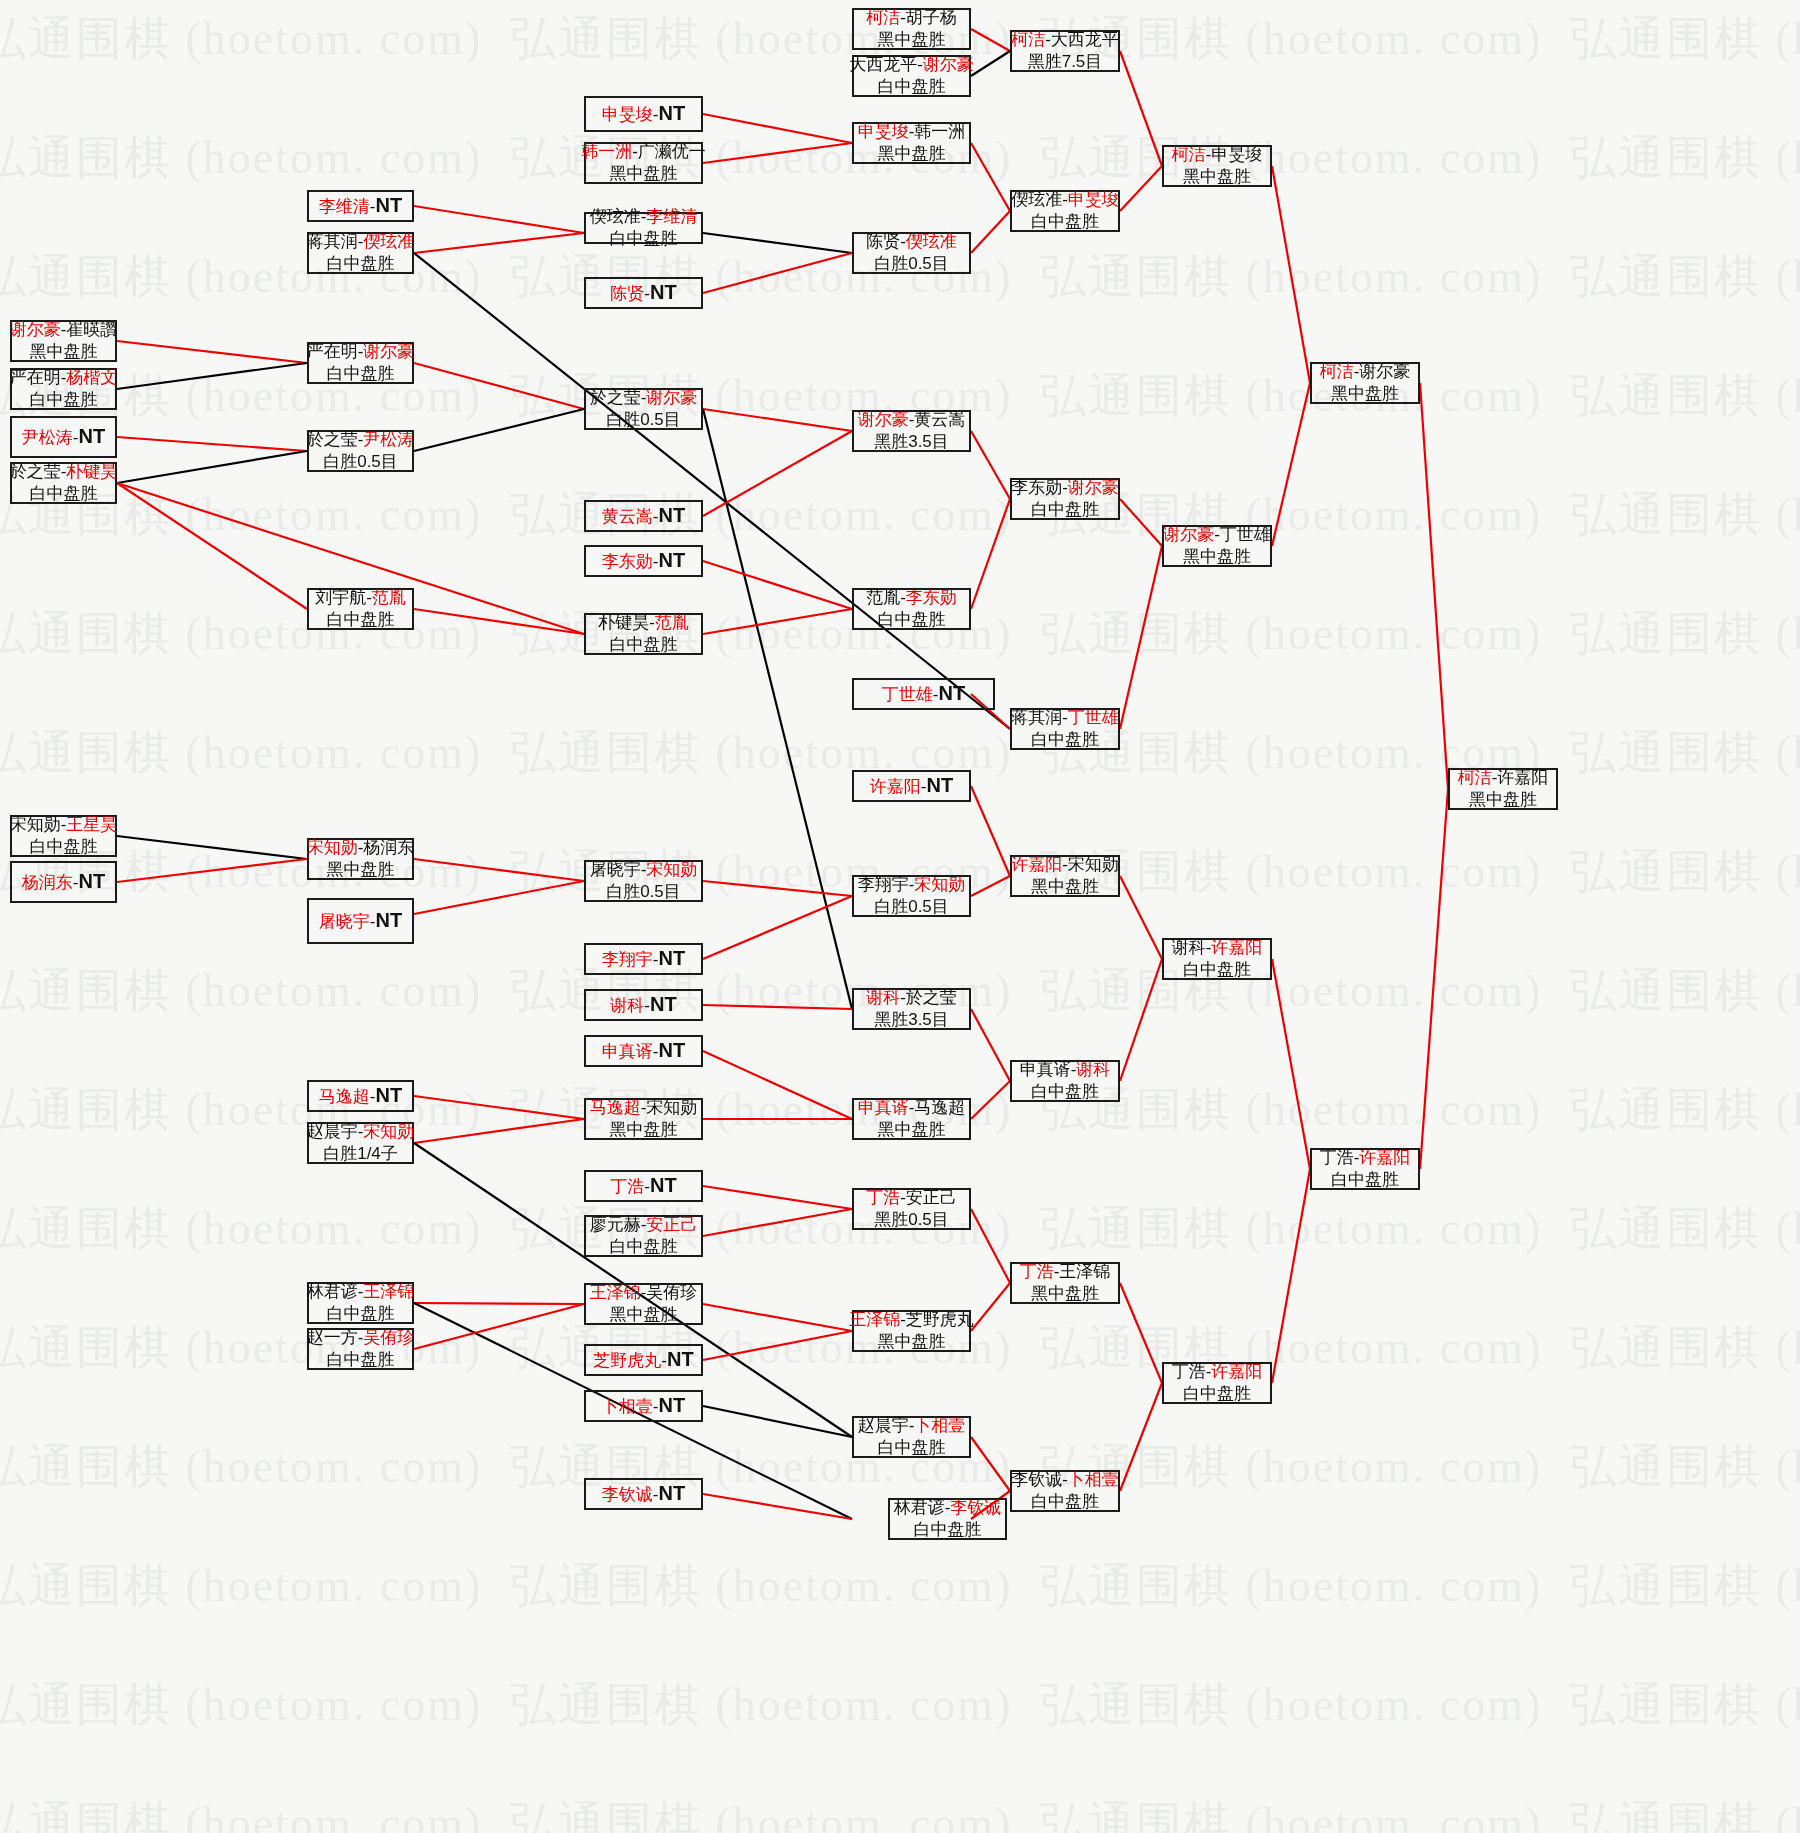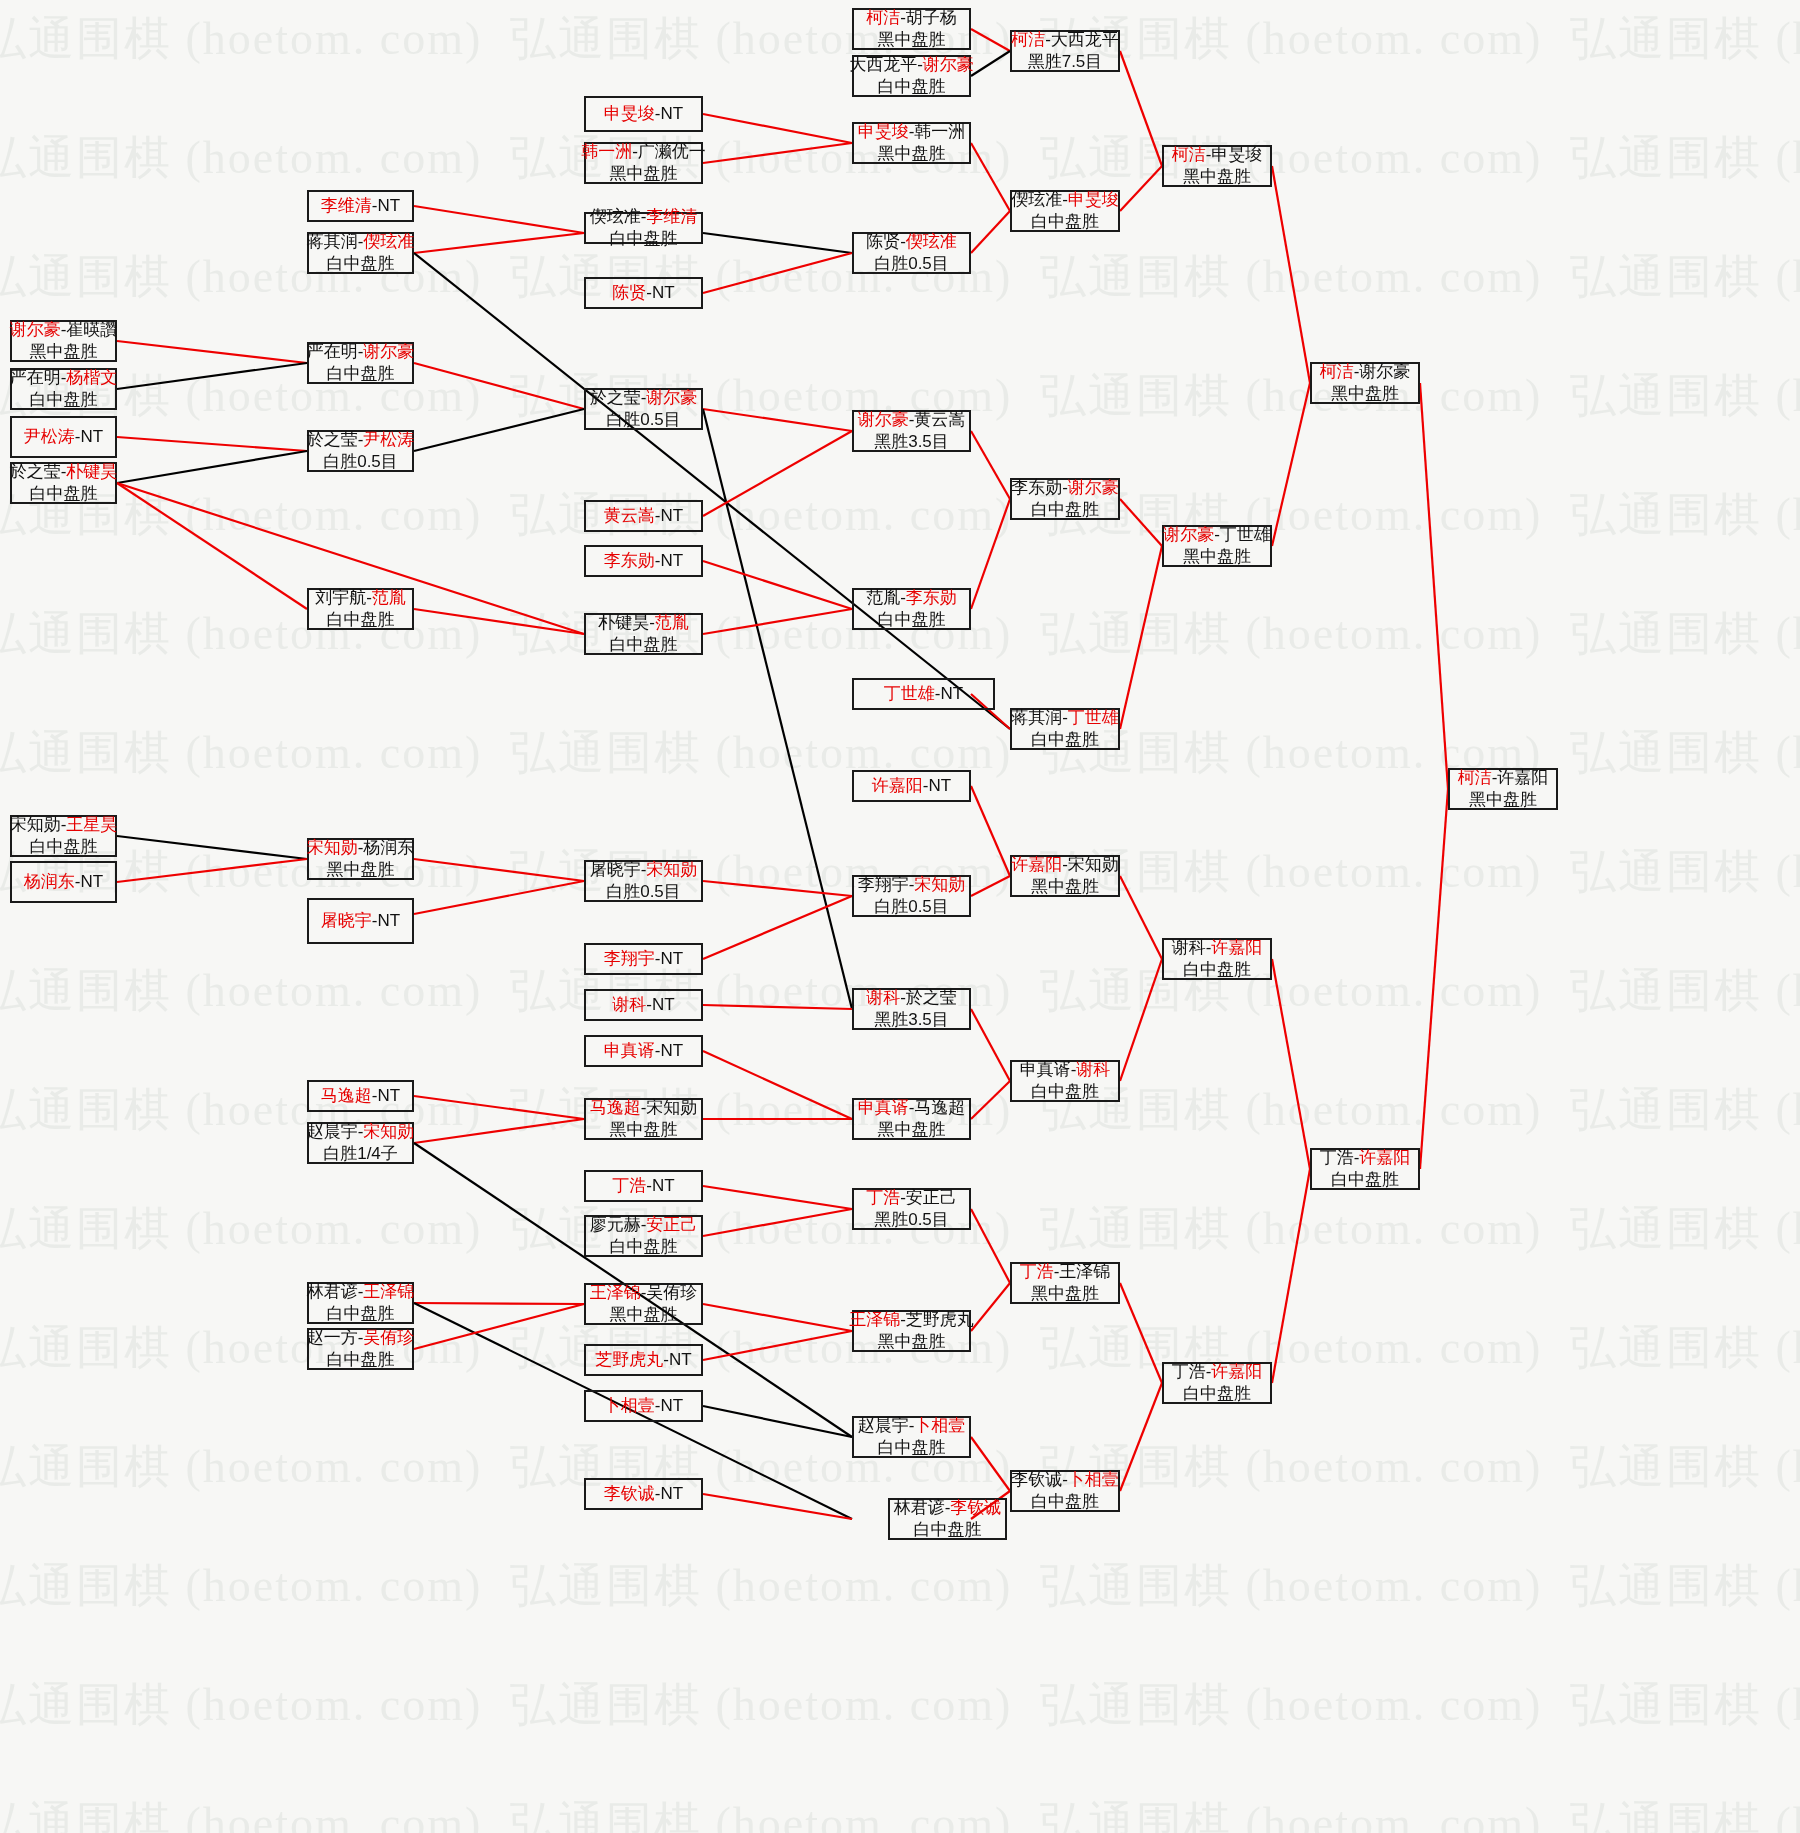--- a/index.html
+++ b/index.html
@@ -34,21 +34,21 @@
     display:flex;
     flex-direction:column;
     justify-content:center;
     align-items:center;
     padding:1px 2px;
   }
   .node .ln1{white-space:nowrap;}
   .node .ln2{white-space:nowrap;}
   .w{color:#e60000;}
   .b{color:#111;}
-  .nt{font-size:17px;}
+  .nt{font-size:20px;font-weight:bold;}
 </style>
 </head>
 <body>
 
 <div id="watermark-layer">
     <div class="wm" style="left: -20px; top: 8px; color: rgb(233, 235, 232);">弘通围棋 (hoetom. com)</div>
     <div class="wm" style="left: 510px; top: 8px; color: rgb(233, 235, 232);">弘通围棋 (hoetom. com)</div>
     <div class="wm" style="left: 1040px; top: 8px; color: rgb(233, 235, 232);">弘通围棋 (hoetom. com)</div>
     <div class="wm" style="left: 1570px; top: 8px; color: rgb(233, 235, 232);">弘通围棋 (hoetom. com)</div>
     <div class="wm" style="left: -20px; top: 127px; color: rgb(233, 235, 232);">弘通围棋 (hoetom. com)</div>

